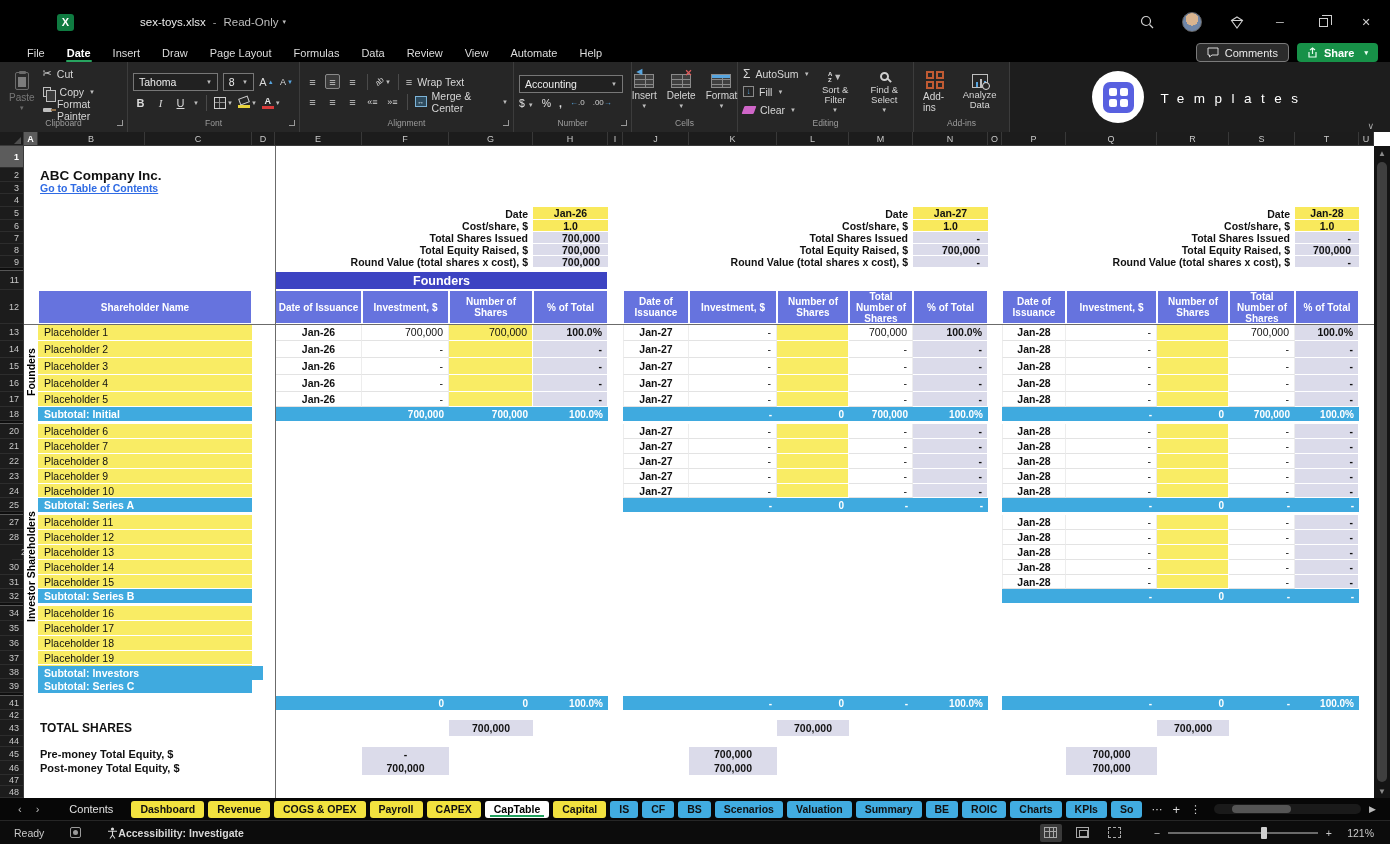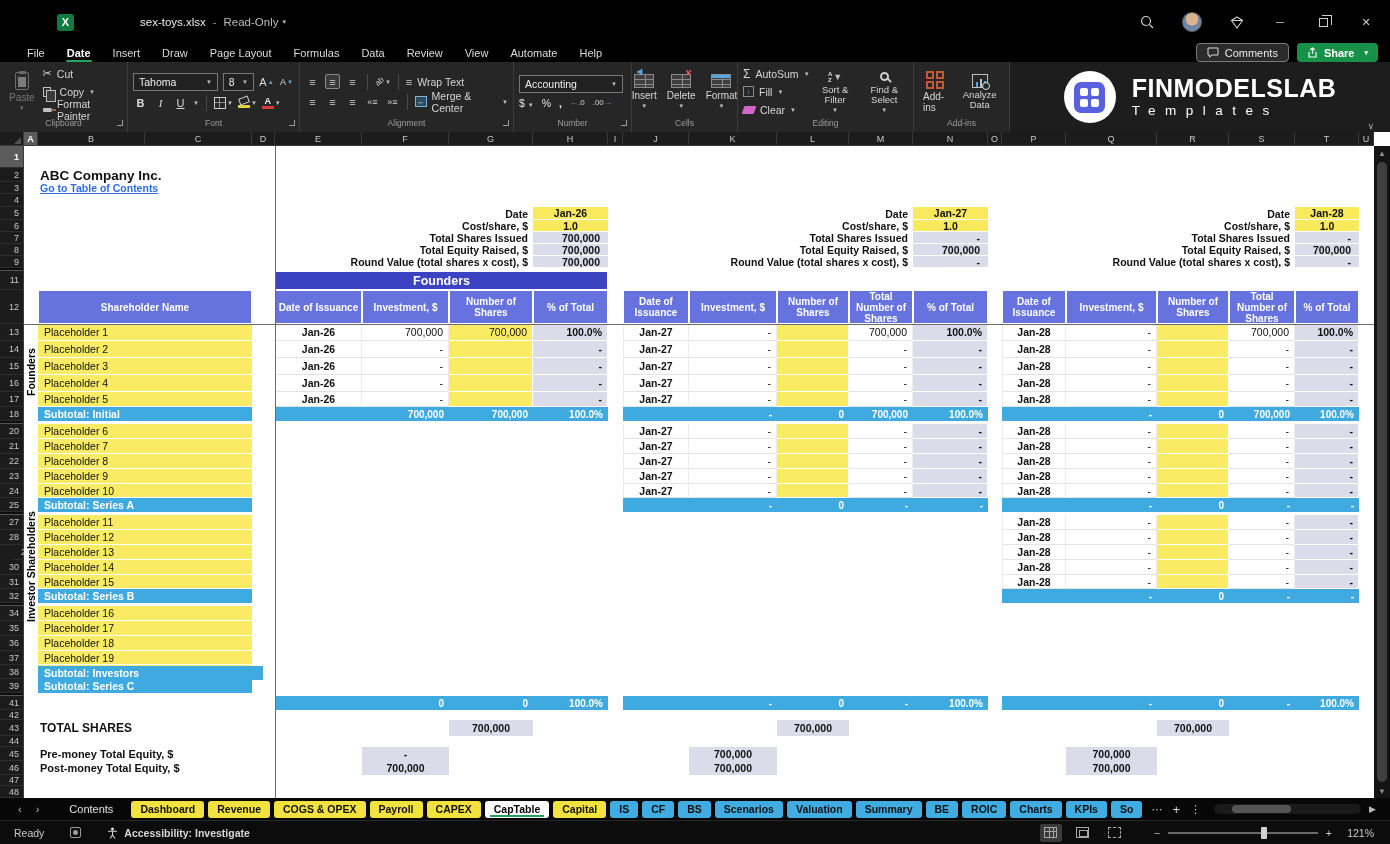--- a/index.html
+++ b/index.html
@@ -156,21 +156,21 @@
   .tmore { color:#ddd; font-size:11px; margin:0 5px; }
   .hscroll { flex:1; height:10px; margin:0 8px; background:#1a1a1a; border-radius:5px; position:relative; }
   .hthumb { position:absolute; left:18px; right:70px; top:1px; bottom:1px; background:#555; border-radius:4px; }
   .tend { color:#bbb; font-size:9px; margin-right:14px; }
 
   
   .statusbar { position:absolute; top:820px; left:0; width:1390px; height:24px; background:#0c0c0c; border-top:1px solid #262626; display:flex; align-items:center; color:#c9c9c9; font-size:10.5px; }
   .sb-ready { margin-left:14px; }
   .ic-macro { width:11px; height:11px; border:1px solid #9a9a9a; border-radius:2px; position:relative; margin-left:26px; }
   .ic-macro::after { content:""; position:absolute; left:2px; top:2px; width:5px; height:5px; background:#9a9a9a; border-radius:50%; }
-  .sb-acc { display:flex; align-items:center; gap:6px; margin-left:26px; color:#d8d8d8; font-weight:bold; }
+  .sb-acc { display:flex; align-items:center; margin-left:26px; color:#d8d8d8; font-weight:bold; }
   .sb-right { margin-left:auto; display:flex; align-items:center; gap:10px; margin-right:16px; }
   .viewbtn { width:22px; height:18px; display:flex; align-items:center; justify-content:center; border-radius:2px; }
   .viewbtn.sel { background:#3a3a3a; }
   .ic-view { width:13px; height:11px; border:1px solid #a8a8a8; }
   .ic-view.normal { background:linear-gradient(#a8a8a8,#a8a8a8) 0 3px/100% 1px no-repeat, linear-gradient(#a8a8a8,#a8a8a8) 4px 0/1px 100% no-repeat, linear-gradient(#a8a8a8,#a8a8a8) 8px 0/1px 100% no-repeat; }
   .ic-view.page { padding:2px; } .ic-view.page::after { content:""; display:block; width:100%; height:100%; border:1px solid #a8a8a8; }
   .ic-view.brk { border-style:dashed; }
   .zoomwrap { display:flex; align-items:center; gap:8px; margin-left:18px; }
   .zoomtrack { width:150px; height:2px; background:#6a6a6a; position:relative; }
   .zoomthumb { position:absolute; left:62%; top:-5px; width:6px; height:12px; background:#d0d0d0; border-radius:1px; }
@@ -463,21 +463,20 @@
     <div class="logo-panel">
       <div class="logo-circle">
           <div class="logo-sq">
             <i></i>
             <i></i>
             <i></i>
             <i></i>
           </div>
         </div>
       <div class="logo-text">
-        <div class="logo-l1">FINMODELSLAB</div>
         <div class="logo-l2">Templates</div>
       </div>
     </div>
     <span class="ribbon-collapse">∨</span>
   </div>
 
   <div class="sheet">
     <div class="corner"></div>
     <div class="colhdr" id="colhdr">
         <div class="ch active" style="left: 0px; width: 14px;">A</div>

